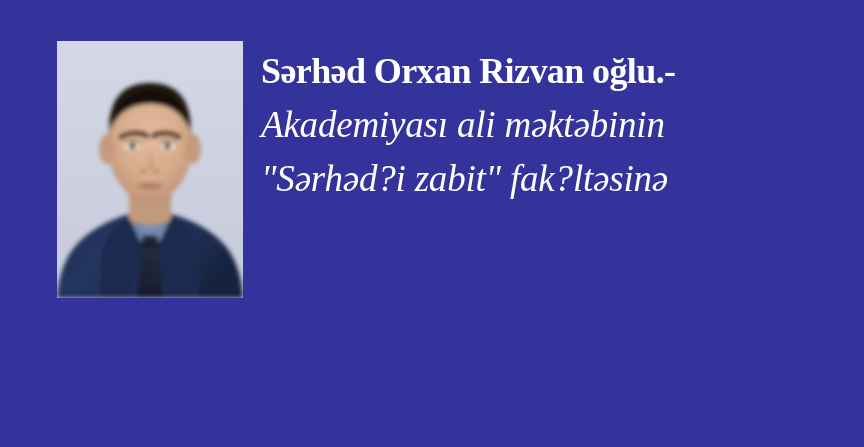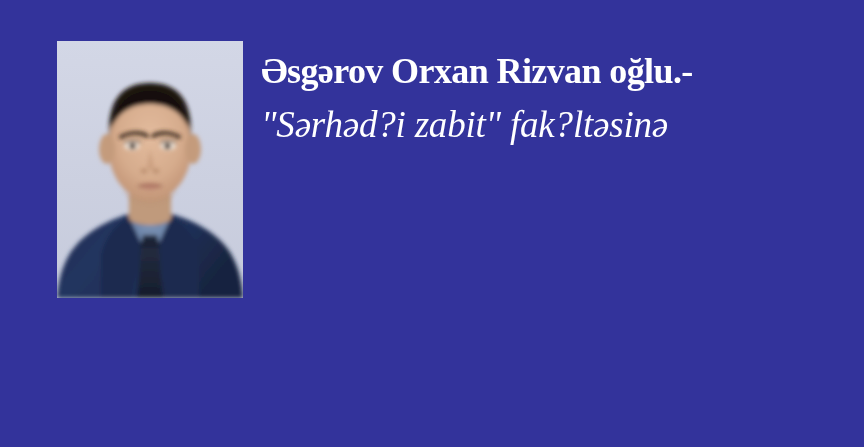--- a/index.html
+++ b/index.html
@@ -163,17 +163,18 @@
         <path d="M81 145 C 88 144, 98 144, 105 145" stroke="#8e5a4a" stroke-width="1.3" fill="none"></path>
 
         <path d="M68 150 C 75 166, 111 166, 118 150" stroke="#b98d6e" stroke-width="2" fill="none" opacity="0.4"></path>
       </g>
 
       <rect x="0" y="0" width="186" height="257" fill="none"></rect>
     </svg>
   </div>
 
   <div id="text-block" style="color: rgb(255, 255, 255);">
-    <span class="line name">Əsgərov Orxan Rizvan oğlu.-</span>
+    <span class="line name">Sərhəd Orxan Rizvan oğlu.-</span>
+    <span class="line body">Akademiyası ali məktəbinin</span>
     <span class="line body">"Sərhəd?i zabit" fak?ltəsinə</span>
   </div>
 
 </div>
 
 </body></html>

